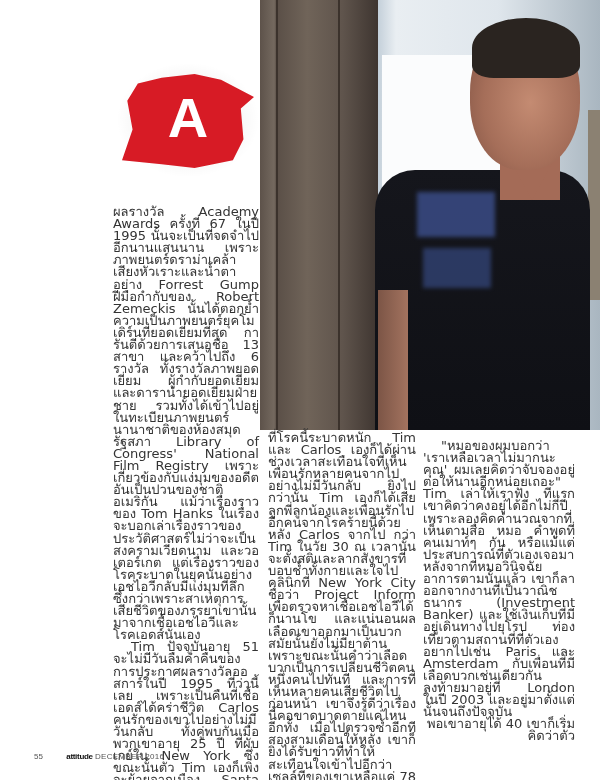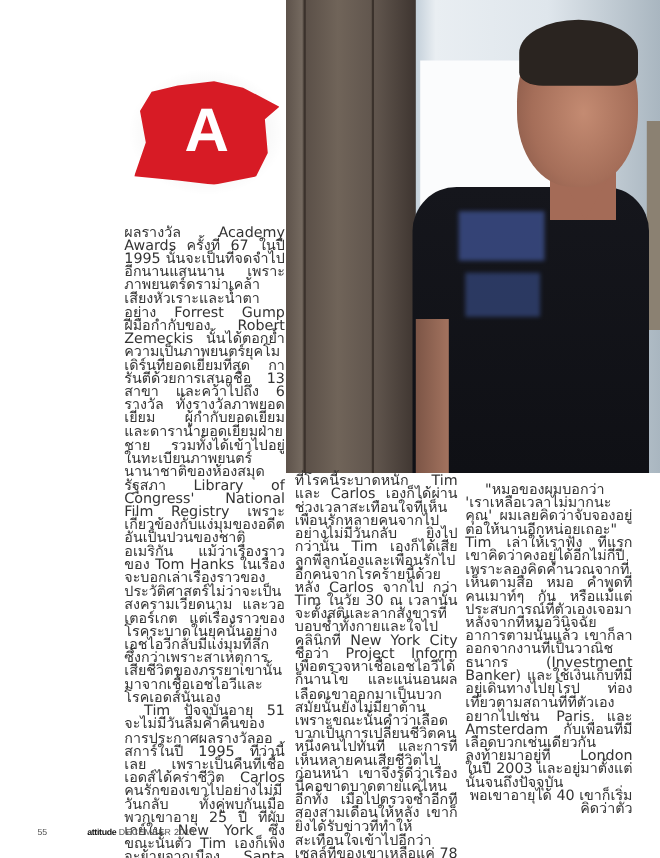--- a/index.html
+++ b/index.html
@@ -96,21 +96,21 @@
     position: absolute; left: 120px; top: 703px; width: 470px; text-align: right;
     font-family: "Liberation Sans", sans-serif; font-size: 12.5px; line-height: 15px; color: #9a9a9a;
   }
   .pullquote .strong { color: #1a1a1a; font-weight: bold; }
 
   .footer {
     position: absolute; left: 34px; top: 752px; font-size: 8px; color: #555;
     font-family: "Liberation Sans", sans-serif;
   }
   .footer .pagenum { display:inline-block; width: 28px; }
-  .footer .brand { font-weight: bold; color:#111; letter-spacing: -0.3px; margin-left: 15px; }
+  .footer .brand { font-weight: bold; color:#111; letter-spacing: -0.3px; margin-left: 2px; }
   .footer .issue { letter-spacing: 0.3px; }
 </style>
 </head>
 <body>
 
 <div class="photo">
   <div class="door">
     <div class="groove1"></div>
       <div class="groove2"></div>
   </div>

